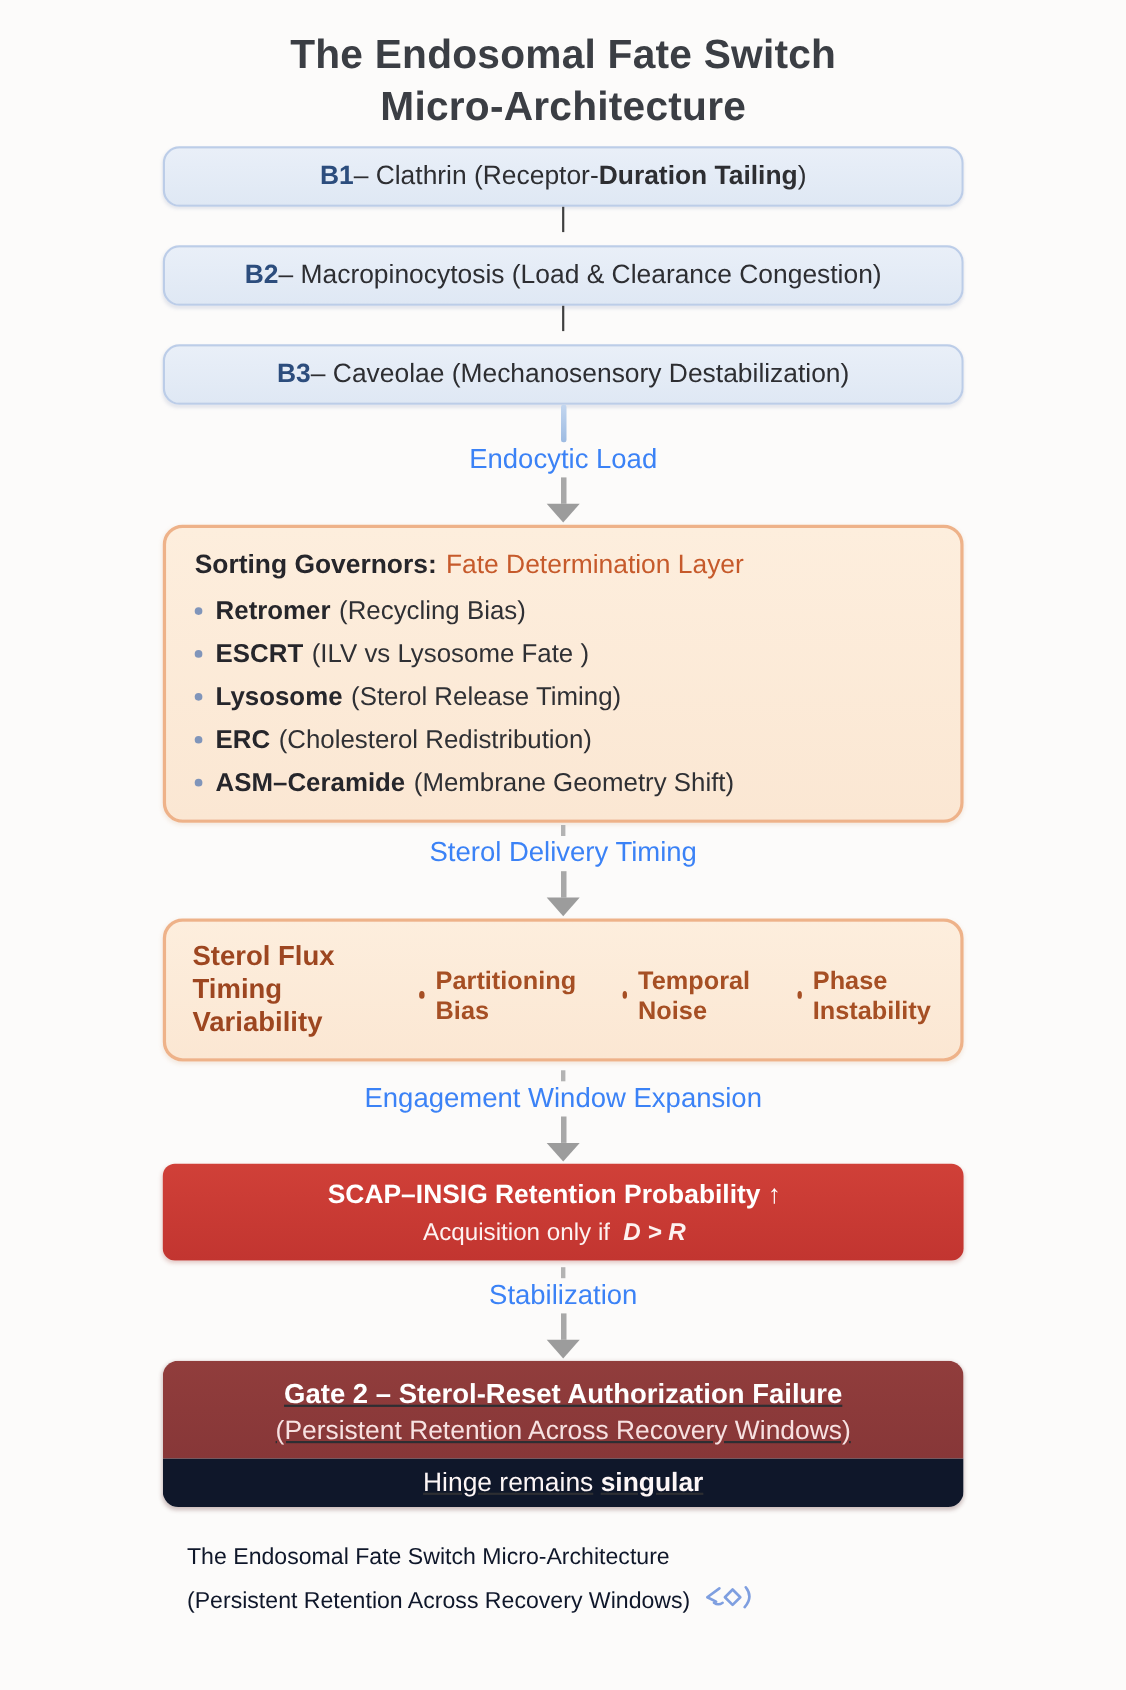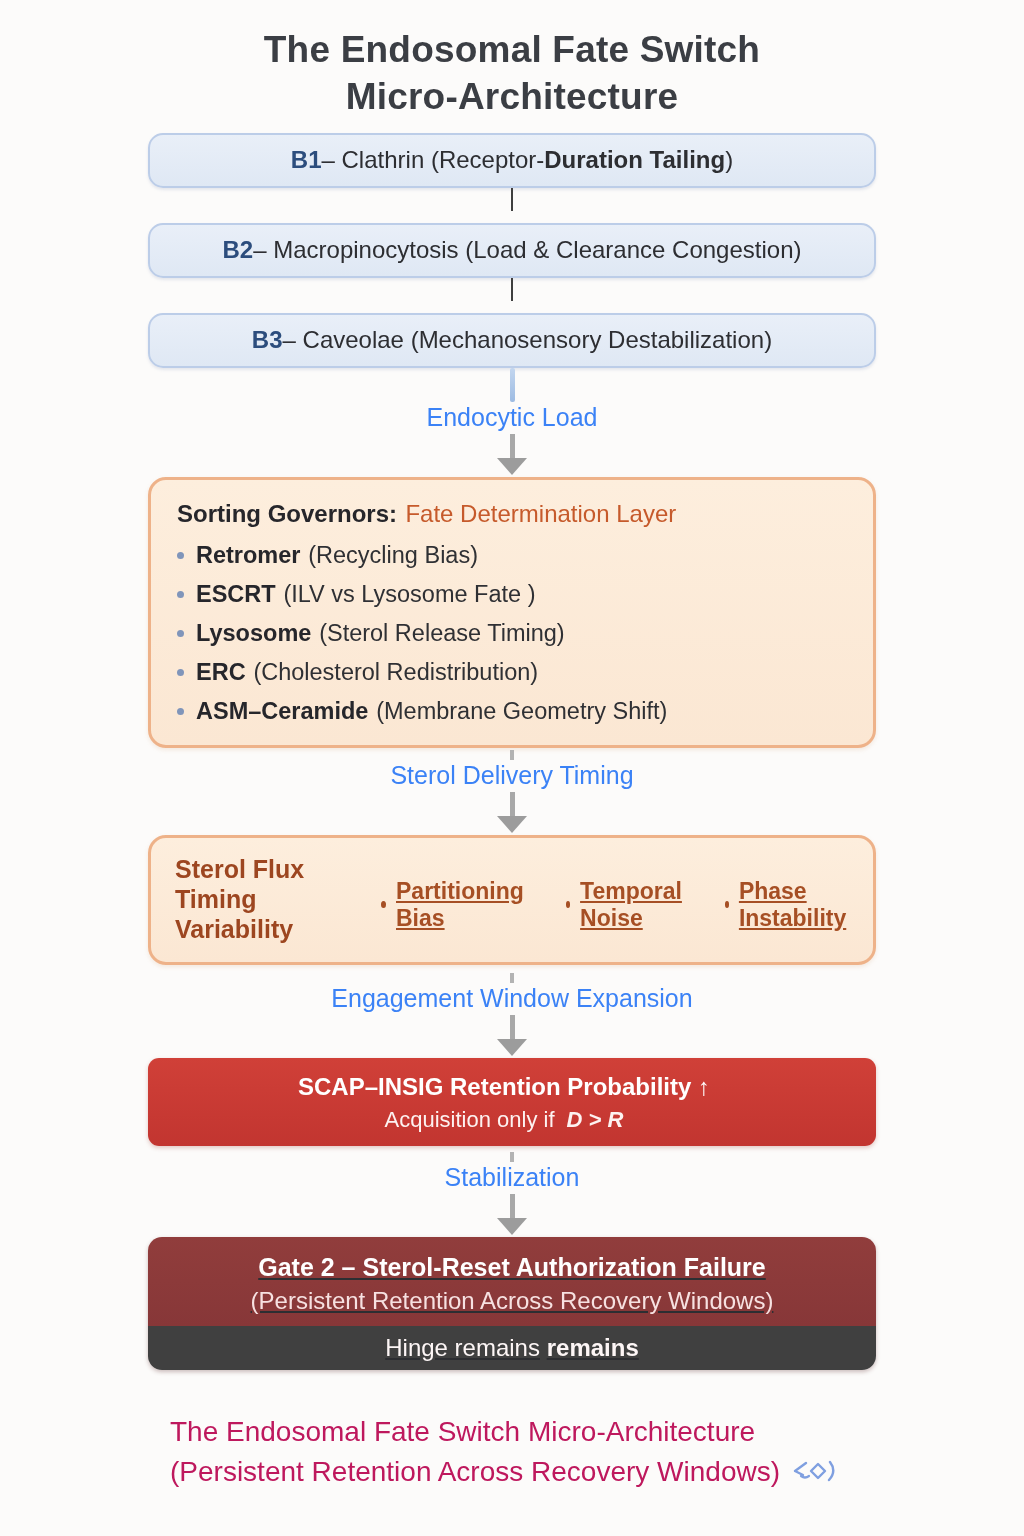--- a/index.html
+++ b/index.html
@@ -56,21 +56,21 @@
   .sorting-header .hb{font-weight:700;color:#26262b;}
   .sorting-header .ha{color:#c65a2b;margin-left:.35em;}
   .sorting-item{display:flex;align-items:center;font-size:23.5px;line-height:39px;}
   .dot-blue{width:7px;height:7px;border-radius:50%;background:#8095ba;margin-right:12px;flex:0 0 auto;}
   .sorting-item .term{font-weight:700;color:#26262b;}
   .sorting-item .desc{margin-left:.33em;color:#2f3034;}
   
   .flux-box{margin-top:2px;padding:16px 24px 18px 24px;display:flex;flex-direction:row;align-items:center;}
   .flux-title{font-size:25px;font-weight:700;color:#9d4620;line-height:30px;}
   .flux-bullets{display:flex;gap:40px;margin-top:12px;}
-  .flux-bullet{display:flex;align-items:center;font-size:23px;font-weight:600;color:#a64f24;text-decoration:underline;}
+  .flux-bullet{display:flex;align-items:center;font-size:23px;font-weight:600;color:#a64f24;}
   .dot-rust{width:7px;height:7px;border-radius:50%;background:#a64f24;margin-right:10px;}
   
   .red-box{
     width:100%;box-sizing:border-box;margin-top:2px;
     background:linear-gradient(180deg,#d04038,#c23530);
     border-radius:11px;padding:14px 36px 12px 20px;
     text-align:center;color:#ffffff;
     box-shadow:0 2px 4px rgba(150,50,40,.25);
   }
   .red-line1{font-size:24px;font-weight:700;line-height:30px;}
@@ -83,30 +83,30 @@
     box-shadow:0 2px 4px rgba(90,40,40,.3);
     text-decoration:underline;
   }
   .gate-main{
     background:linear-gradient(180deg,#913d3c,#873738);
     padding:14px 18px 10px 18px;text-align:center;
   }
   .gate-line1{font-size:25px;font-weight:700;color:#ffffff;line-height:32px;}
   .gate-line2{font-size:24px;color:rgba(255,238,238,.93);line-height:30px;margin-top:3px;}
   .gate-footer{
-    background:#404040;height:44px;
+    background:#0f172a;height:44px;
     display:flex;align-items:center;justify-content:center;
     font-size:24px;color:#fdf6f6;
   }
   .gate-footer .gb{font-weight:700;margin-left:.28em;}
   
   .caption{
     width:100%;box-sizing:border-box;
-    margin-top:42px;padding-left:22px;
-    font-size:28px;line-height:40px;color:#be185d;text-align:left;
+    margin-top:26px;padding-left:22px;
+    font-size:21px;line-height:40px;color:#0f172a;text-align:left;
   }
   .caption-icon{display:inline-block;vertical-align:-5px;margin-left:10px;}
 </style>
 </head>
 <body>
 
 <div class="stack">
 
   <div class="title">
     <div>The Endosomal Fate Switch</div>
@@ -216,21 +216,21 @@
     <div class="head"></div>
   </div>
 
   <div class="gate-box">
     <div class="gate-main">
       <div class="gate-line1">Gate 2 – Sterol-Reset Authorization Failure</div>
       <div class="gate-line2">(Persistent Retention Across Recovery Windows)</div>
     </div>
     <div class="gate-footer">
       <span>Hinge remains</span>
-        <span class="gb">remains</span>
+        <span class="gb">singular</span>
     </div>
   </div>
 
   <div class="caption">
     <div>The Endosomal Fate Switch Micro-Architecture</div>
     <div>
       <span>(Persistent Retention Across Recovery Windows)</span><span class="caption-icon">
         <svg width="46" height="30" viewBox="0 0 46 30" fill="none">
           <path d="M16 7 L5 15 L13 19" stroke="#7f9fe0" stroke-width="2.4" stroke-linecap="round" stroke-linejoin="round"></path>
           <path d="M11 20 q4 3 8 0" stroke="#7f9fe0" stroke-width="2.2" stroke-linecap="round" fill="none"></path>

